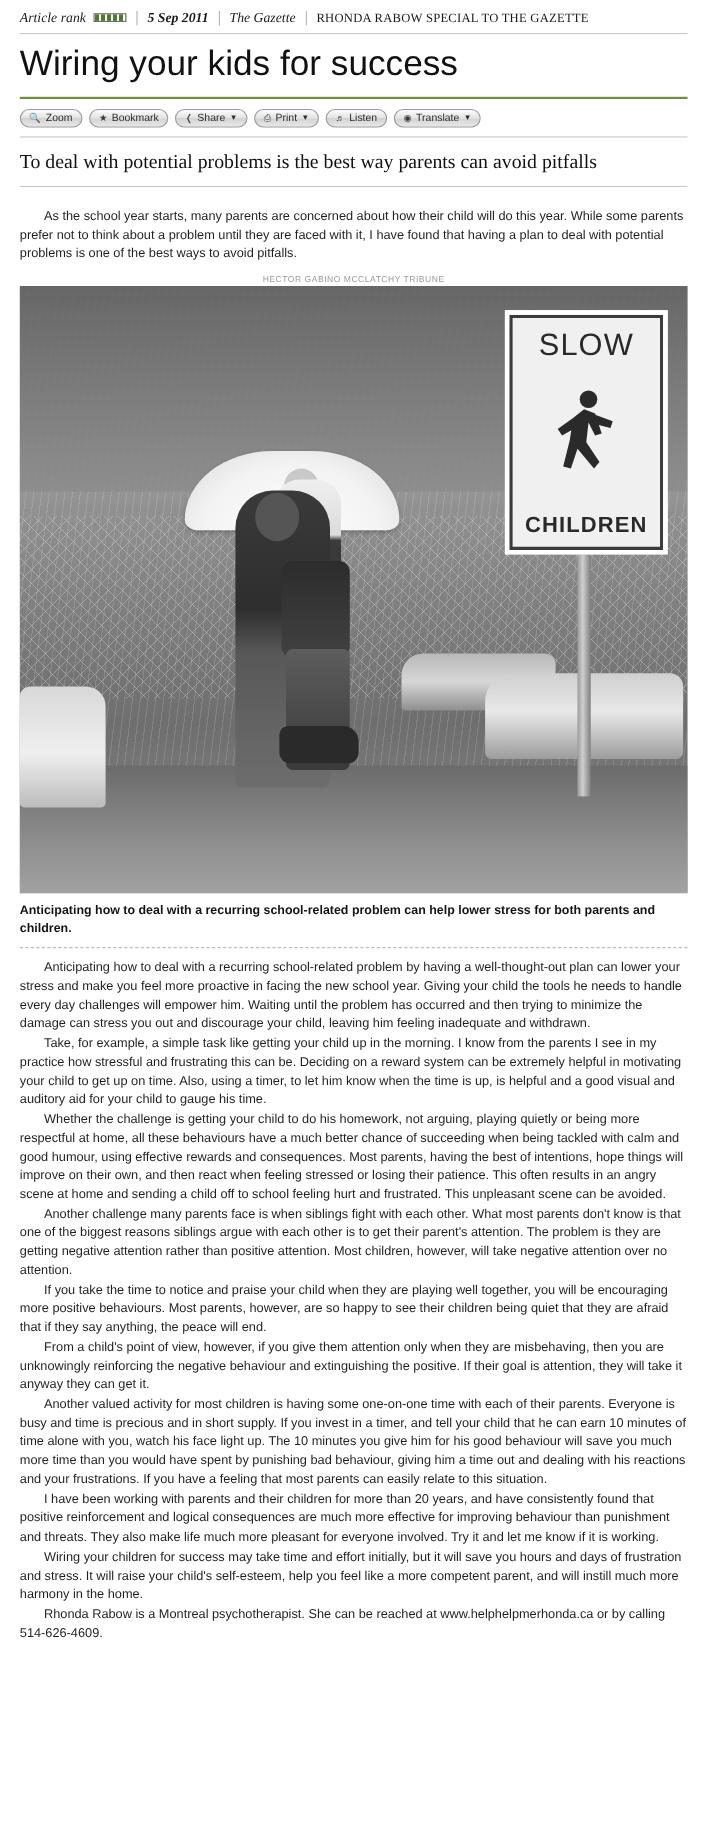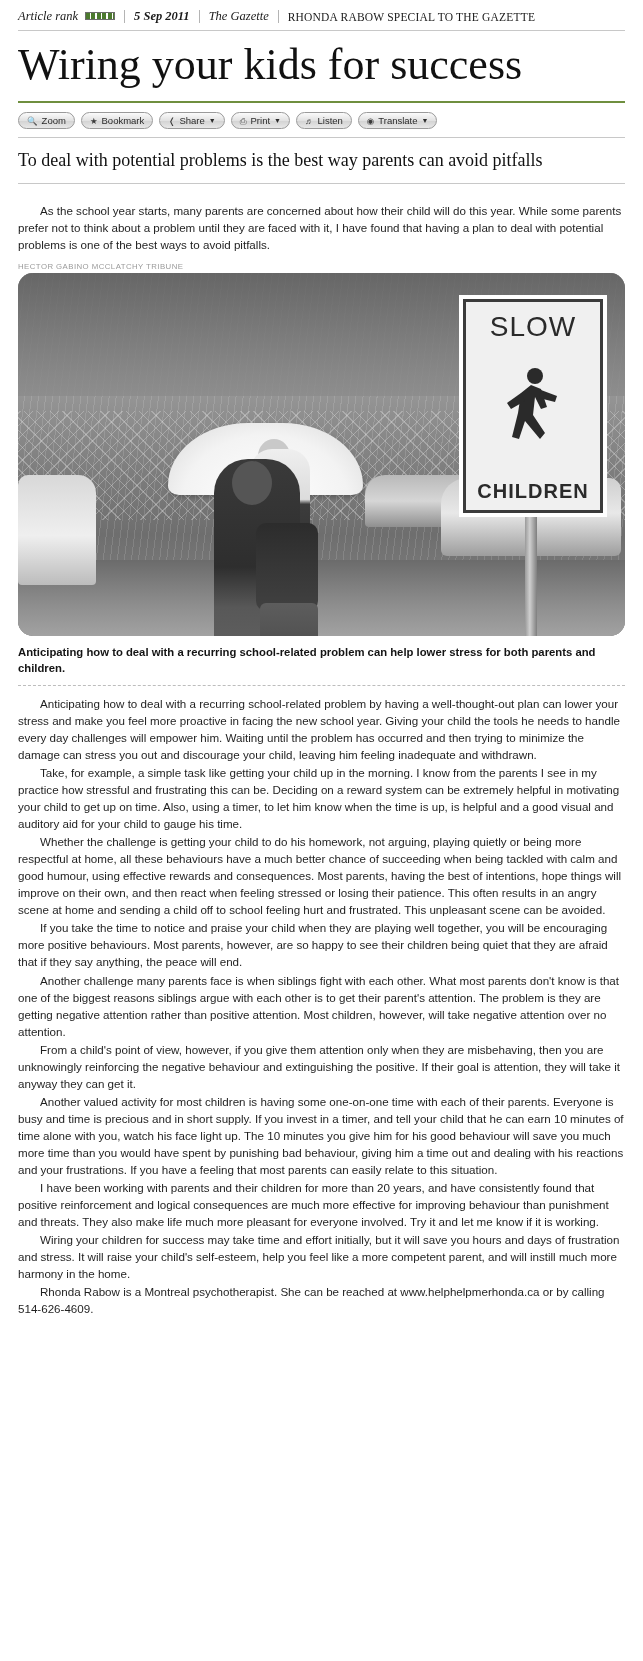--- a/index.html
+++ b/index.html
@@ -59,22 +59,22 @@
     height: 13px;
     background: #b4b4b4;
     margin: 0 2px;
   }
   .meta-date { font-style: italic; font-weight: bold; }
   .meta-pub  { font-style: italic; }
   .meta-credit { font-size: 11.5px; letter-spacing: 0.2px; }
 
   
   .headline {
-    font-family: Liberation Serif, serif;
-    font-size: 44px;
+    font-family: Liberation Sans, sans-serif;
+    font-size: 32px;
     font-weight: normal;
     line-height: 1.12;
     margin: 9px 0 0 0;
     padding-bottom: 12px;
     color: #111111;
     border-bottom: 2px solid #6f8f3f;
   }
 
   
   .toolbar {
@@ -119,33 +119,32 @@
     font-size: 11.6px;
     line-height: 1.47;
     margin: 0 0 1px 0;
     text-indent: 22px;
     color: #1f1f1f;
   }
   .lead-block { margin-top: 18px; }
 
   
   .photo-credit {
-    text-align: left;
+    text-align: center;
     font-size: 7.8px;
     letter-spacing: 0.45px;
     color: #9a9a9a;
     margin: 9px 0 2px 0;
   }
   .photo-wrap {
     width: 100%;
-    height: 363px;
+    height: 552px;
     position: relative;
     overflow: hidden;
     background: #8d8d8d;
-    border-radius: 15px;
   }
   
   .photo {
     position: absolute;
     inset: 0;
     background:
       repeating-linear-gradient(97deg, rgba(255,255,255,0.13) 0px, rgba(255,255,255,0.13) 1px, rgba(255,255,255,0) 1px, rgba(255,255,255,0) 7px),
       linear-gradient(to bottom, #8f8f8f 0%, #9b9b9b 28%, #7d7d7d 55%, #6e6e6e 72%, #8a8a8a 100%);
   }
   .ph-fence {
@@ -354,22 +353,22 @@
     <div class="ph-legs"></div>
     <div class="ph-shoes"></div>
   </div>
 
   <div class="caption">Anticipating how to deal with a recurring school-related problem can help lower stress for both parents and children.</div>
 
   <div class="body-text after-caption">
     <p>Anticipating how to deal with a recurring school-related problem by having a well-thought-out plan can lower your stress and make you feel more proactive in facing the new school year. Giving your child the tools he needs to handle every day challenges will empower him. Waiting until the problem has occurred and then trying to minimize the damage can stress you out and discourage your child, leaving him feeling inadequate and withdrawn.</p>
     <p>Take, for example, a simple task like getting your child up in the morning. I know from the parents I see in my practice how stressful and frustrating this can be. Deciding on a reward system can be extremely helpful in motivating your child to get up on time. Also, using a timer, to let him know when the time is up, is helpful and a good visual and auditory aid for your child to gauge his time.</p>
     <p>Whether the challenge is getting your child to do his homework, not arguing, playing quietly or being more respectful at home, all these behaviours have a much better chance of succeeding when being tackled with calm and good humour, using effective rewards and consequences. Most parents, having the best of intentions, hope things will improve on their own, and then react when feeling stressed or losing their patience. This often results in an angry scene at home and sending a child off to school feeling hurt and frustrated. This unpleasant scene can be avoided.</p>
+    <p>Another challenge many parents face is when siblings fight with each other. What most parents don't know is that one of the biggest reasons siblings argue with each other is to get their parent's attention. The problem is they are getting negative attention rather than positive attention. Most children, however, will take negative attention over no attention.</p>
     <p>If you take the time to notice and praise your child when they are playing well together, you will be encouraging more positive behaviours. Most parents, however, are so happy to see their children being quiet that they are afraid that if they say anything, the peace will end.</p>
-    <p>Another challenge many parents face is when siblings fight with each other. What most parents don't know is that one of the biggest reasons siblings argue with each other is to get their parent's attention. The problem is they are getting negative attention rather than positive attention. Most children, however, will take negative attention over no attention.</p>
     <p>From a child's point of view, however, if you give them attention only when they are misbehaving, then you are unknowingly reinforcing the negative behaviour and extinguishing the positive. If their goal is attention, they will take it anyway they can get it.</p>
     <p>Another valued activity for most children is having some one-on-one time with each of their parents. Everyone is busy and time is precious and in short supply. If you invest in a timer, and tell your child that he can earn 10 minutes of time alone with you, watch his face light up. The 10 minutes you give him for his good behaviour will save you much more time than you would have spent by punishing bad behaviour, giving him a time out and dealing with his reactions and your frustrations. If you have a feeling that most parents can easily relate to this situation.</p>
     <p>I have been working with parents and their children for more than 20 years, and have consistently found that positive reinforcement and logical consequences are much more effective for improving behaviour than punishment and threats. They also make life much more pleasant for everyone involved. Try it and let me know if it is working.</p>
     <p>Wiring your children for success may take time and effort initially, but it will save you hours and days of frustration and stress. It will raise your child's self-esteem, help you feel like a more competent parent, and will instill much more harmony in the home.</p>
     <p>Rhonda Rabow is a Montreal psychotherapist. She can be reached at www.helphelpmerhonda.ca or by calling 514-626-4609.</p>
   </div>
 
 </div>
 
 </body></html>

